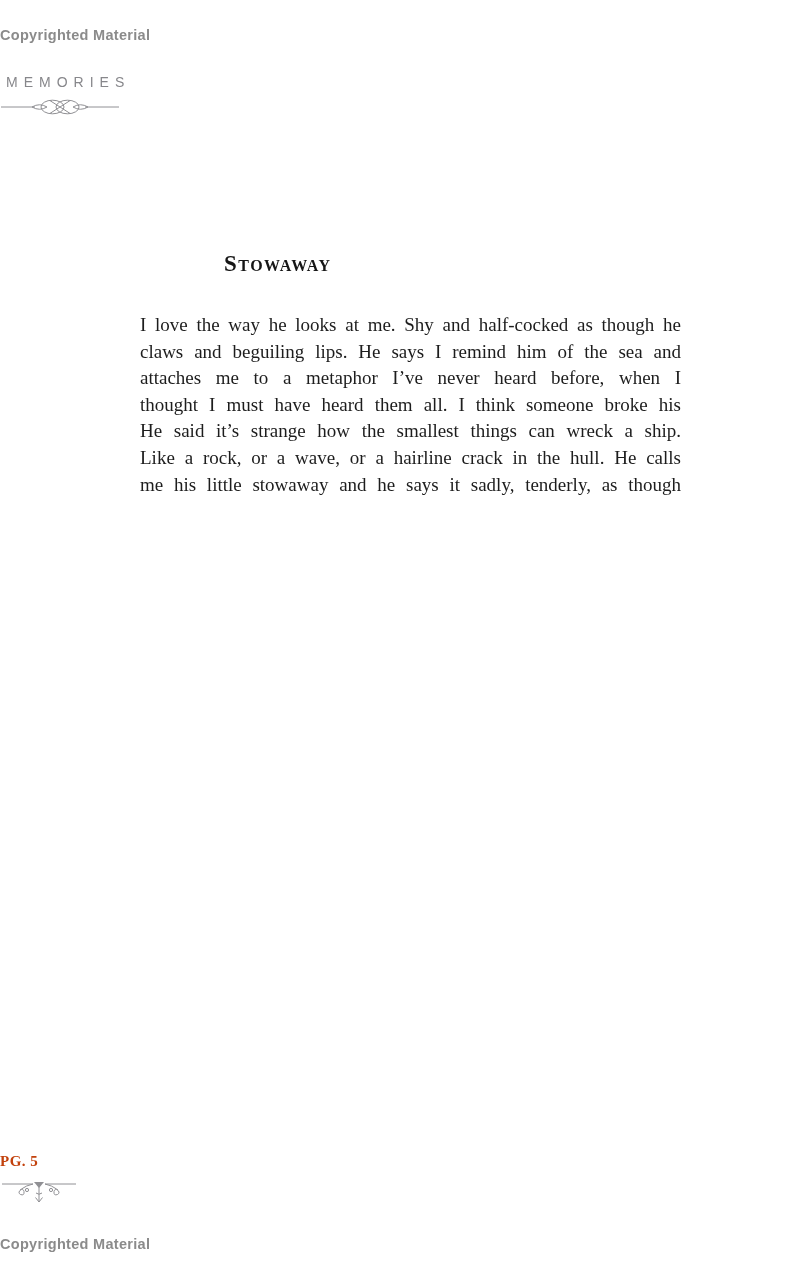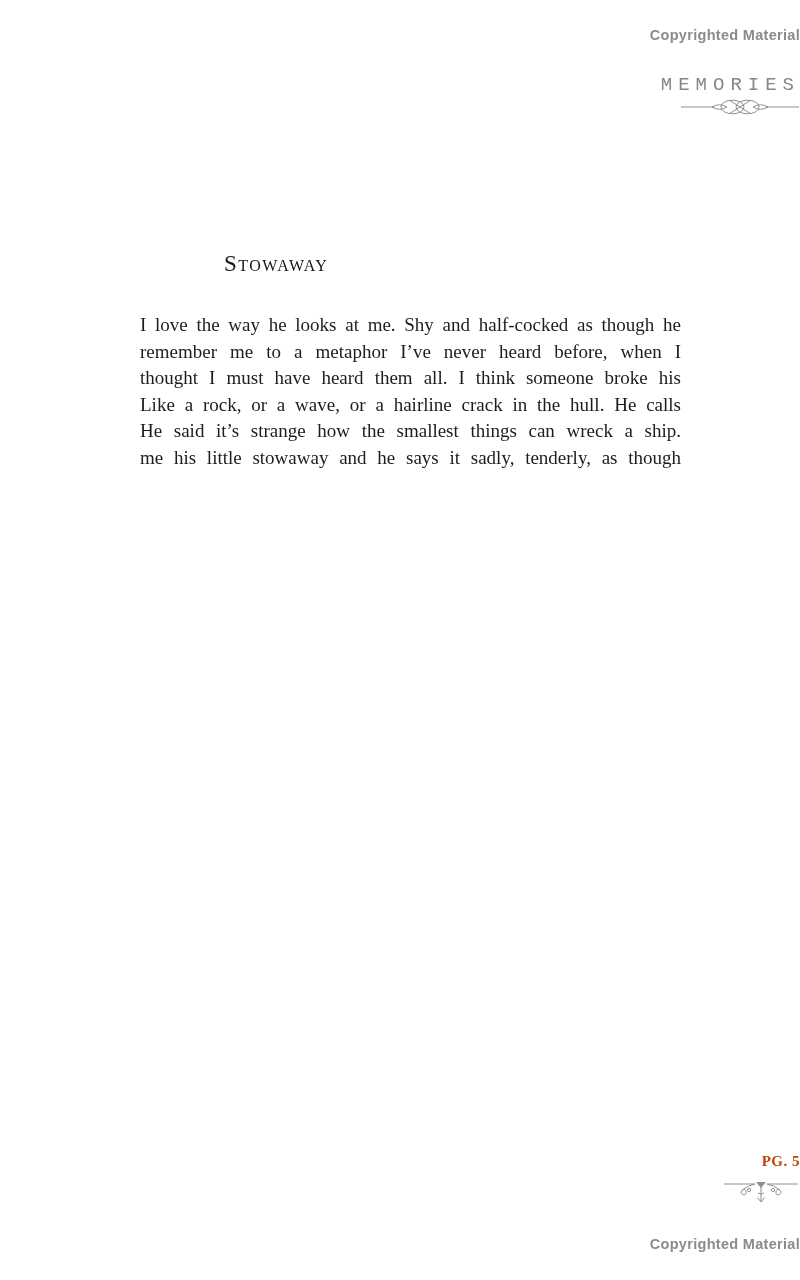--- a/index.html
+++ b/index.html
@@ -5,51 +5,51 @@
   * { margin: 0; padding: 0; box-sizing: border-box; }
   html, body { background: #ffffff; }
   .page {
     position: relative;
     width: 800px;
     height: 1280px;
     background: #ffffff;
     overflow: hidden;
     font-family: "Liberation Serif", serif;
   }
-  .centered { position: absolute; left: 0; width: 800px; text-align: right; }
+  .centered { position: absolute; left: 0; width: 800px; text-align: left; }
 
   .copyright {
     font-family: "Liberation Sans", sans-serif;
     font-weight: bold;
     font-size: 14.5px;
     letter-spacing: 0.3px;
     color: #8b8b8b;
   }
   .copyright-top { top: 27px; }
   .copyright-bottom { top: 1236px; }
 
   .running-head {
     top: 74px;
-    font-family: Liberation Mono, monospace;
-    font-size: 19px;
+    font-family: Liberation Sans, sans-serif;
+    font-size: 14px;
     letter-spacing: 6px;
     text-indent: 6px; 
     color: #87878b;
   }
 
   .flourish-top { top: 95px; }
   .flourish-top svg { display: inline-block; }
 
   .chapter-title {
     position: absolute;
     left: 224px;
     top: 249px;
     font-family: "Liberation Serif", serif;
     font-variant: small-caps;
-    font-weight: 400;
+    font-weight: 700;
     font-size: 23px;
     line-height: 30px;
     letter-spacing: 1.5px;
     color: #161616;
   }
 
   .body-text {
     position: absolute;
     left: 120px;
     top: 312px;
@@ -101,24 +101,25 @@
           <path d="M50,18.4 L70,5.6"></path>
         </g>
       </svg>
     </span>
   </div>
 
   <div class="chapter-title">Stowaway</div>
 
   <div class="body-text">
     <div class="body-line">I love the way he looks at me. Shy and half-cocked as though he</div>
-    <div class="body-line">remember me to a metaphor I’ve never heard before, when I</div>
+    <div class="body-line">claws and beguiling lips. He says I remind him of the sea and</div>
+    <div class="body-line">attaches me to a metaphor I’ve never heard before, when I</div>
     <div class="body-line">thought I must have heard them all. I think someone broke his</div>
+    <div class="body-line">He said it’s strange how the smallest things can wreck a ship.</div>
     <div class="body-line">Like a rock, or a wave, or a hairline crack in the hull. He calls</div>
-    <div class="body-line">He said it’s strange how the smallest things can wreck a ship.</div>
     <div class="body-line">me his little stowaway and he says it sadly, tenderly, as though</div>
   </div>
 
   <div class="centered page-number">PG. 5</div>
 
   <div class="centered flourish-bottom">
     <span>
       <svg width="78" height="30" viewBox="0 0 78 30" fill="none" xmlns="http://www.w3.org/2000/svg">
         <g stroke="#909094" stroke-width="1">
           <path d="M2,7 L33,7 Q26,8.5 21.5,12 Q17,15.5 20.5,17.5 Q24.5,19 24,14.5 Q23.5,11.5 20,13"></path>

